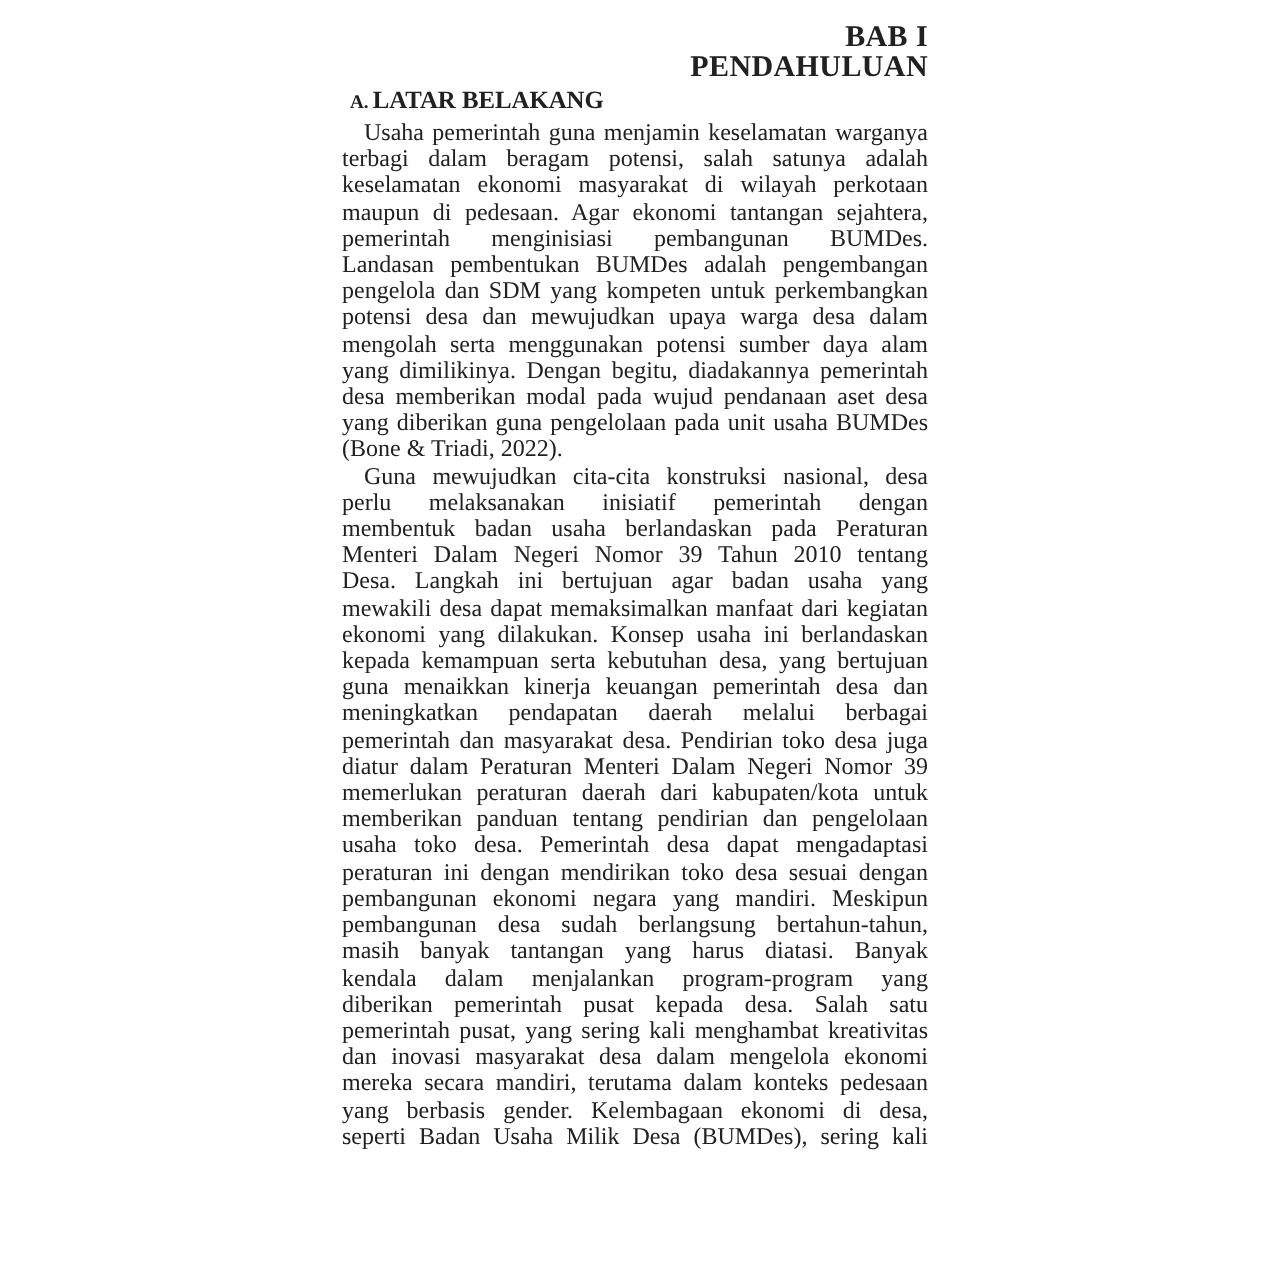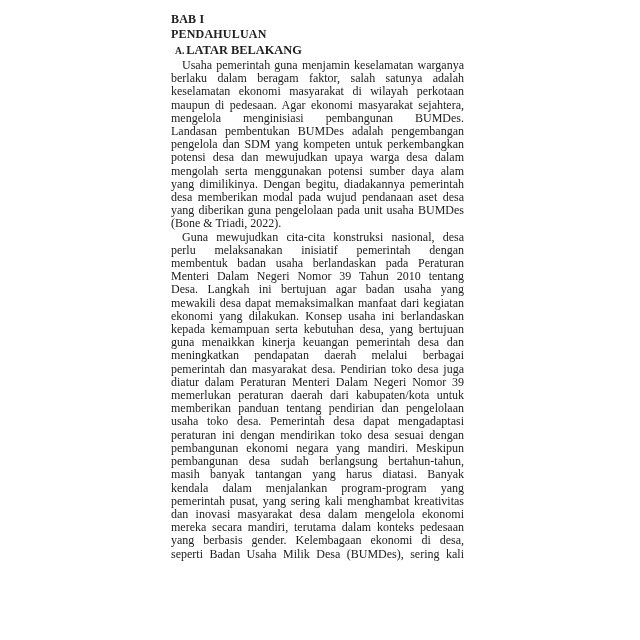--- a/index.html
+++ b/index.html
@@ -13,23 +13,23 @@
     color: #212121;
   }
   .page {
     position: absolute;
     left: 171px;
     top: 12px;
     width: 293px;
     filter: blur(0.25px);
   }
   .chapter-title {
-    text-align: left;
+    text-align: right;
     font-weight: 700;
-    font-size: 12px;
+    font-size: 15px;
     line-height: 15px;
     letter-spacing: 0.2px;
   }
   .section-heading {
     margin-top: 2px;
     font-weight: 700;
     font-size: 12.4px;
     line-height: 13px;
     white-space: nowrap;
   }
@@ -57,24 +57,24 @@
 </head>
 <body>
 
 <div class="page">
   <div class="chapter-title">BAB I</div>
   <div class="chapter-title">PENDAHULUAN</div>
   <div class="section-heading"><span class="sec-label">A.</span><span>LATAR BELAKANG</span></div>
   <div class="paragraphs">
       <div class="paragraph">
         <div class="bodyline indent">Usaha pemerintah guna menjamin keselamatan warganya</div>
-        <div class="bodyline">berlaku dalam beragam faktor, salah satunya adalah</div>
+        <div class="bodyline">terbagi dalam beragam potensi, salah satunya adalah</div>
         <div class="bodyline">keselamatan ekonomi masyarakat di wilayah perkotaan</div>
-        <div class="bodyline">maupun di pedesaan. Agar ekonomi masyarakat sejahtera,</div>
-        <div class="bodyline">mengelola menginisiasi pembangunan BUMDes.</div>
+        <div class="bodyline">maupun di pedesaan. Agar ekonomi tantangan sejahtera,</div>
+        <div class="bodyline">pemerintah menginisiasi pembangunan BUMDes.</div>
         <div class="bodyline">Landasan pembentukan BUMDes adalah pengembangan</div>
         <div class="bodyline">pengelola dan SDM yang kompeten untuk perkembangkan</div>
         <div class="bodyline">potensi desa dan mewujudkan upaya warga desa dalam</div>
         <div class="bodyline">mengolah serta menggunakan potensi sumber daya alam</div>
         <div class="bodyline">yang dimilikinya. Dengan begitu, diadakannya pemerintah</div>
         <div class="bodyline">desa memberikan modal pada wujud pendanaan aset desa</div>
         <div class="bodyline">yang diberikan guna pengelolaan pada unit usaha BUMDes</div>
         <div class="bodyline paraend">(Bone &amp; Triadi, 2022).</div>
       </div>
       <div class="paragraph">
@@ -93,20 +93,21 @@
         <div class="bodyline">memerlukan peraturan daerah dari kabupaten/kota untuk</div>
         <div class="bodyline">memberikan panduan tentang pendirian dan pengelolaan</div>
         <div class="bodyline">usaha toko desa. Pemerintah desa dapat mengadaptasi</div>
         <div class="bodyline">peraturan ini dengan mendirikan toko desa sesuai dengan</div>
       </div>
       <div class="paragraph">
         <div class="bodyline">pembangunan ekonomi negara yang mandiri. Meskipun</div>
         <div class="bodyline">pembangunan desa sudah berlangsung bertahun-tahun,</div>
         <div class="bodyline">masih banyak tantangan yang harus diatasi. Banyak</div>
         <div class="bodyline">kendala dalam menjalankan program-program yang</div>
+        <div class="bodyline">diberikan pemerintah pusat kepada desa. Salah satu</div>
         <div class="bodyline">pemerintah pusat, yang sering kali menghambat kreativitas</div>
         <div class="bodyline">dan inovasi masyarakat desa dalam mengelola ekonomi</div>
         <div class="bodyline">mereka secara mandiri, terutama dalam konteks pedesaan</div>
         <div class="bodyline">yang berbasis gender. Kelembagaan ekonomi di desa,</div>
         <div class="bodyline">seperti Badan Usaha Milik Desa (BUMDes), sering kali</div>
       </div>
     </div>
 </div>
 
 </body></html>

